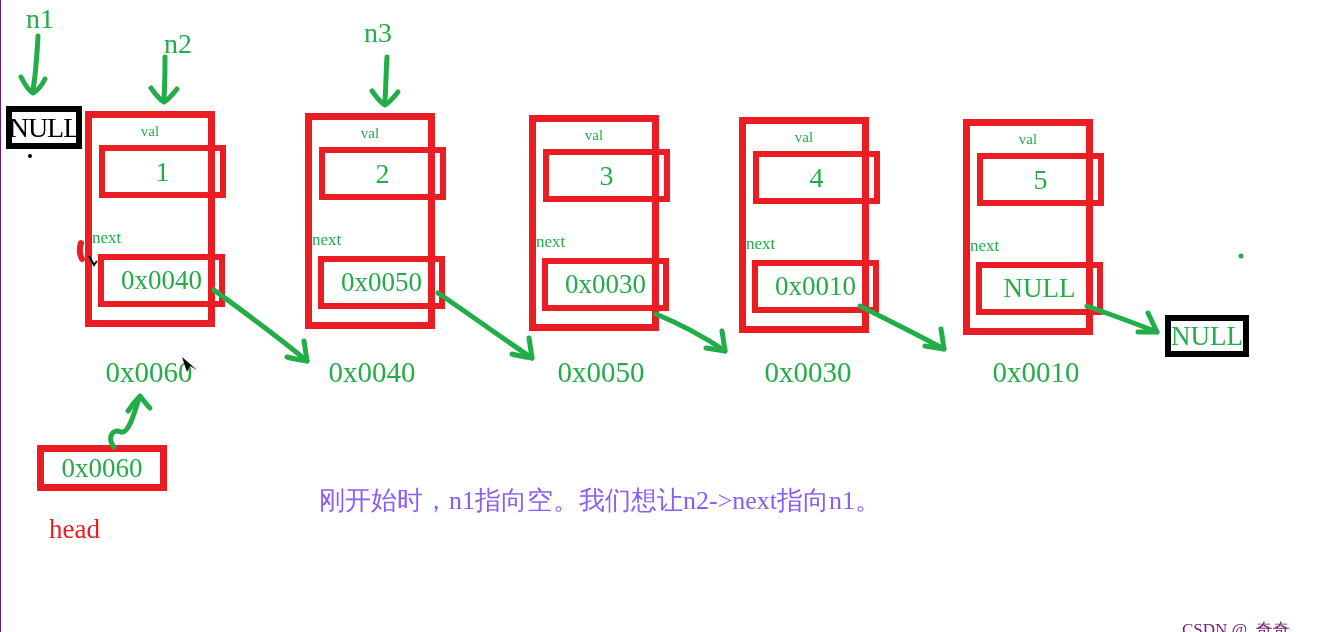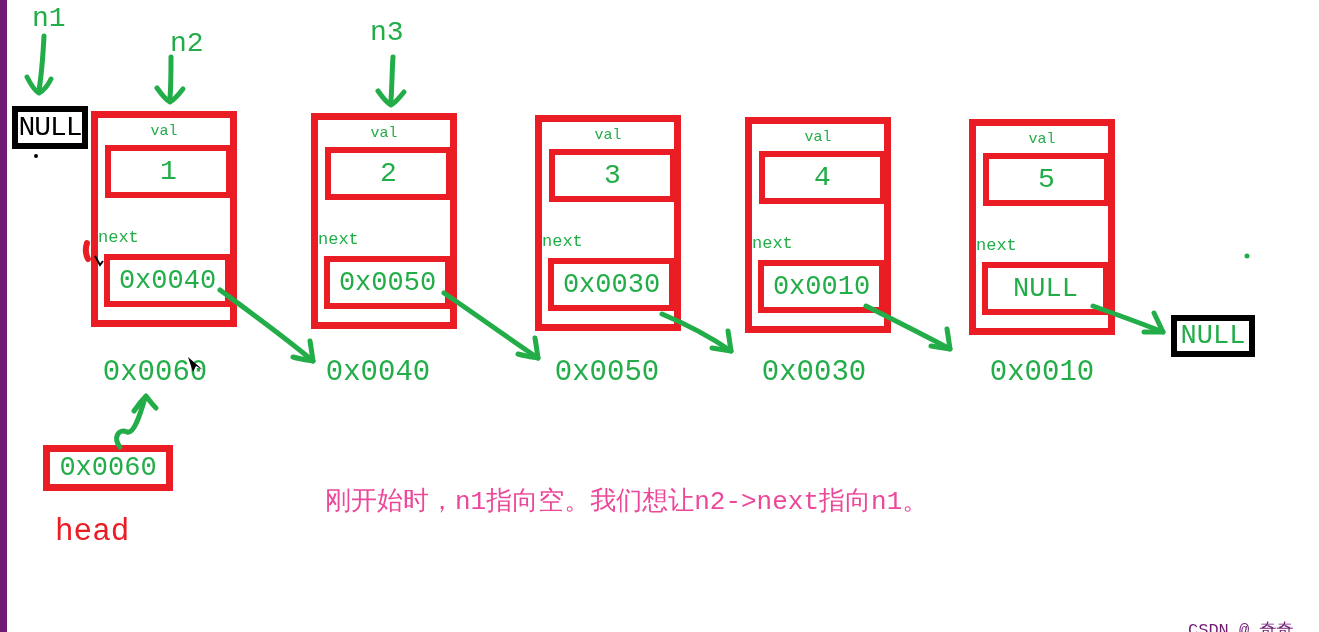--- a/index.html
+++ b/index.html
@@ -1,26 +1,26 @@
 <!DOCTYPE html>
 <html style="--red: #ea1c24; --green: #23ad49;"><head>
 <meta charset="utf-8">
 <style>
   html,body{margin:0;padding:0;background:#fff;}
   #canvas{
     position:relative;width:1319px;height:632px;background:#ffffff;
-    font-family:Liberation Mono, monospace;overflow:hidden;
-    border-left:7px solid #701a75;box-sizing:border-box;padding-left:36px;
+    font-family:Liberation Serif, serif;overflow:hidden;
+    border-left:1px solid #701a75;box-sizing:border-box;padding-left:36px;
   }
   .abs{position:absolute;}
   
   .ptr-label{font-size:28px;color:var(--green);}
   
   .node{
-    position:absolute;width:146px;height:216px;box-sizing:border-box;
+    position:absolute;width:130px;height:216px;box-sizing:border-box;
     border:7px solid var(--red);background:#fff;
   }
   .val-label{position:absolute;left:0;top:5px;width:100%;text-align:center;
     font-size:15px;color:var(--green);}
   .next-label{position:absolute;left:0;top:110px;width:100%;text-align:left;
     font-size:17px;color:var(--green);}
   .val-box{position:absolute;left:7px;top:27px;width:127px;height:53px;box-sizing:border-box;
     border:6px solid var(--red);display:flex;align-items:center;justify-content:center;}
   .next-box{position:absolute;left:6px;top:136px;width:127px;height:53px;box-sizing:border-box;
     border:6px solid var(--red);display:flex;align-items:center;justify-content:center;}
@@ -31,23 +31,23 @@
     font-size:29px;color:var(--green);white-space:nowrap;}
   
   .null-box{position:absolute;box-sizing:border-box;border:6px solid #000;
     display:flex;align-items:center;justify-content:center;background:#fff;}
   .null-left-text{font-size:28px;color:#000;letter-spacing:-1px;}
   .null-right-text{font-size:27px;color:var(--green);}
   
   .head-box{position:absolute;left:36px;top:445px;width:130px;height:46px;box-sizing:border-box;
     border:7px solid var(--red);display:flex;align-items:center;justify-content:center;}
   .head-box-text{font-size:27px;color:var(--green);}
-  .head-label{position:absolute;left:48px;top:514px;font-size:31px;color:var(--red);}
+  .head-label{position:absolute;left:48px;top:514px;font-size:27px;color:var(--red);}
   
-  .caption-line{position:absolute;left:318px;font-size:26px;color:#ec4899;white-space:nowrap;}
+  .caption-line{position:absolute;left:318px;font-size:26px;color:#8b5cf6;white-space:nowrap;}
   
   .watermark{position:absolute;left:1181px;top:602px;font-size:17px;color:#701a75;white-space:nowrap;margin-top:16px;}
   
   svg.overlay{position:absolute;left:0;top:0;width:1319px;height:632px;pointer-events:none;}
   svg.overlay path.g{fill:none;stroke:var(--green);stroke-width:5;stroke-linecap:round;stroke-linejoin:round;}
 </style>
 </head>
 <body>
 
 <div id="canvas">

